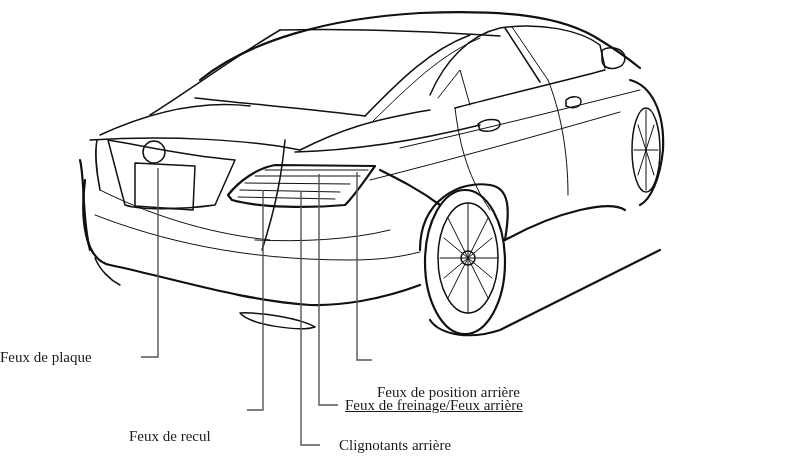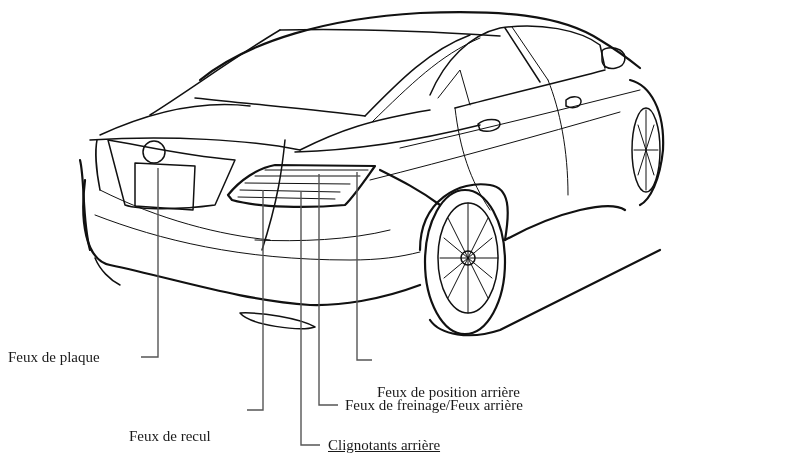--- a/index.html
+++ b/index.html
@@ -88,20 +88,20 @@
 
     <polyline class="leader" points="263,190 263,410 247,410"></polyline>
 
     <polyline class="leader" points="301,192 301,445 320,445"></polyline>
 
     <polyline class="leader" points="319,174 319,405 338,405"></polyline>
 
     <polyline class="leader" points="357,172 357,360 372,360"></polyline>
   </svg>
 
-  <div class="label" style="left:8px; top:348px;">
+  <div class="label" style="left:0; top:348px;">
     <div>Feux de plaque</div>
   </div>
   <div class="label" style="left:129px; top:401px;margin-top:26px;">Feux de recul</div>
-  <div class="label" style="left:328px; top:436px;text-decoration:underline;">Clignotants arrière</div>
-  <div class="label" style="left:345px; top:396px;">Feux de freinage/Feux arrière</div>
+  <div class="label" style="left:339px; top:436px;">Clignotants arrière</div>
+  <div class="label" style="left:345px; top:396px;text-decoration:underline;">Feux de freinage/Feux arrière</div>
   <div class="label" style="left:377px; top:351px;margin-top:32px;">Feux de position arrière</div>
 </div>
 
 </body></html>

